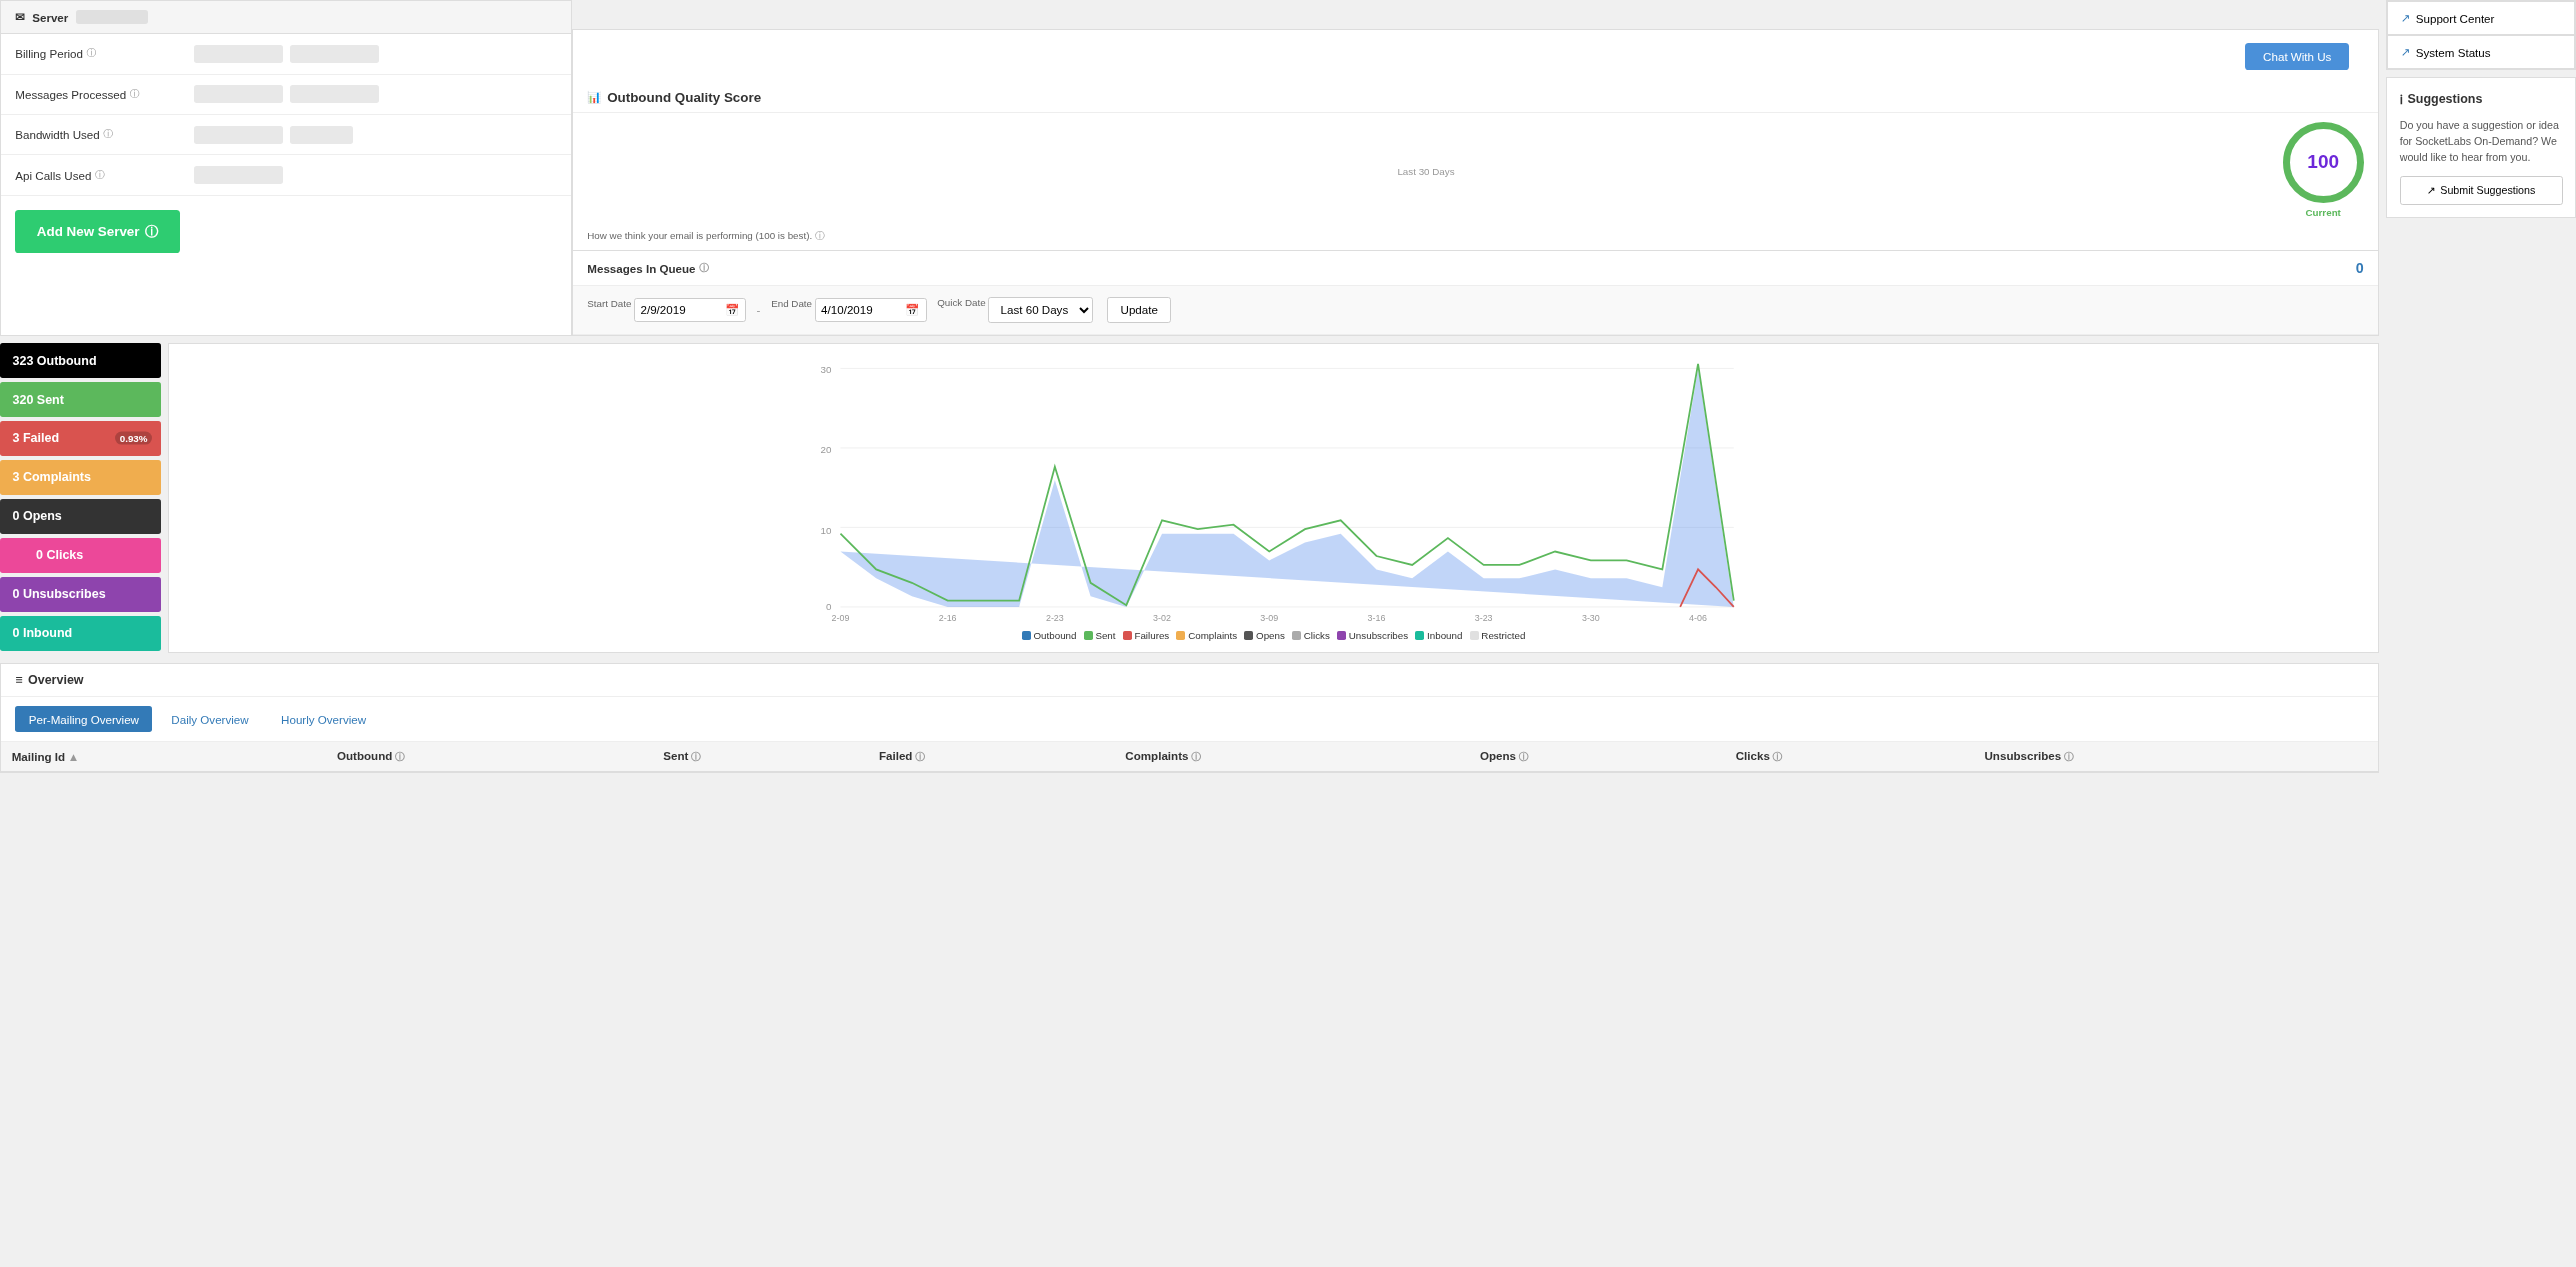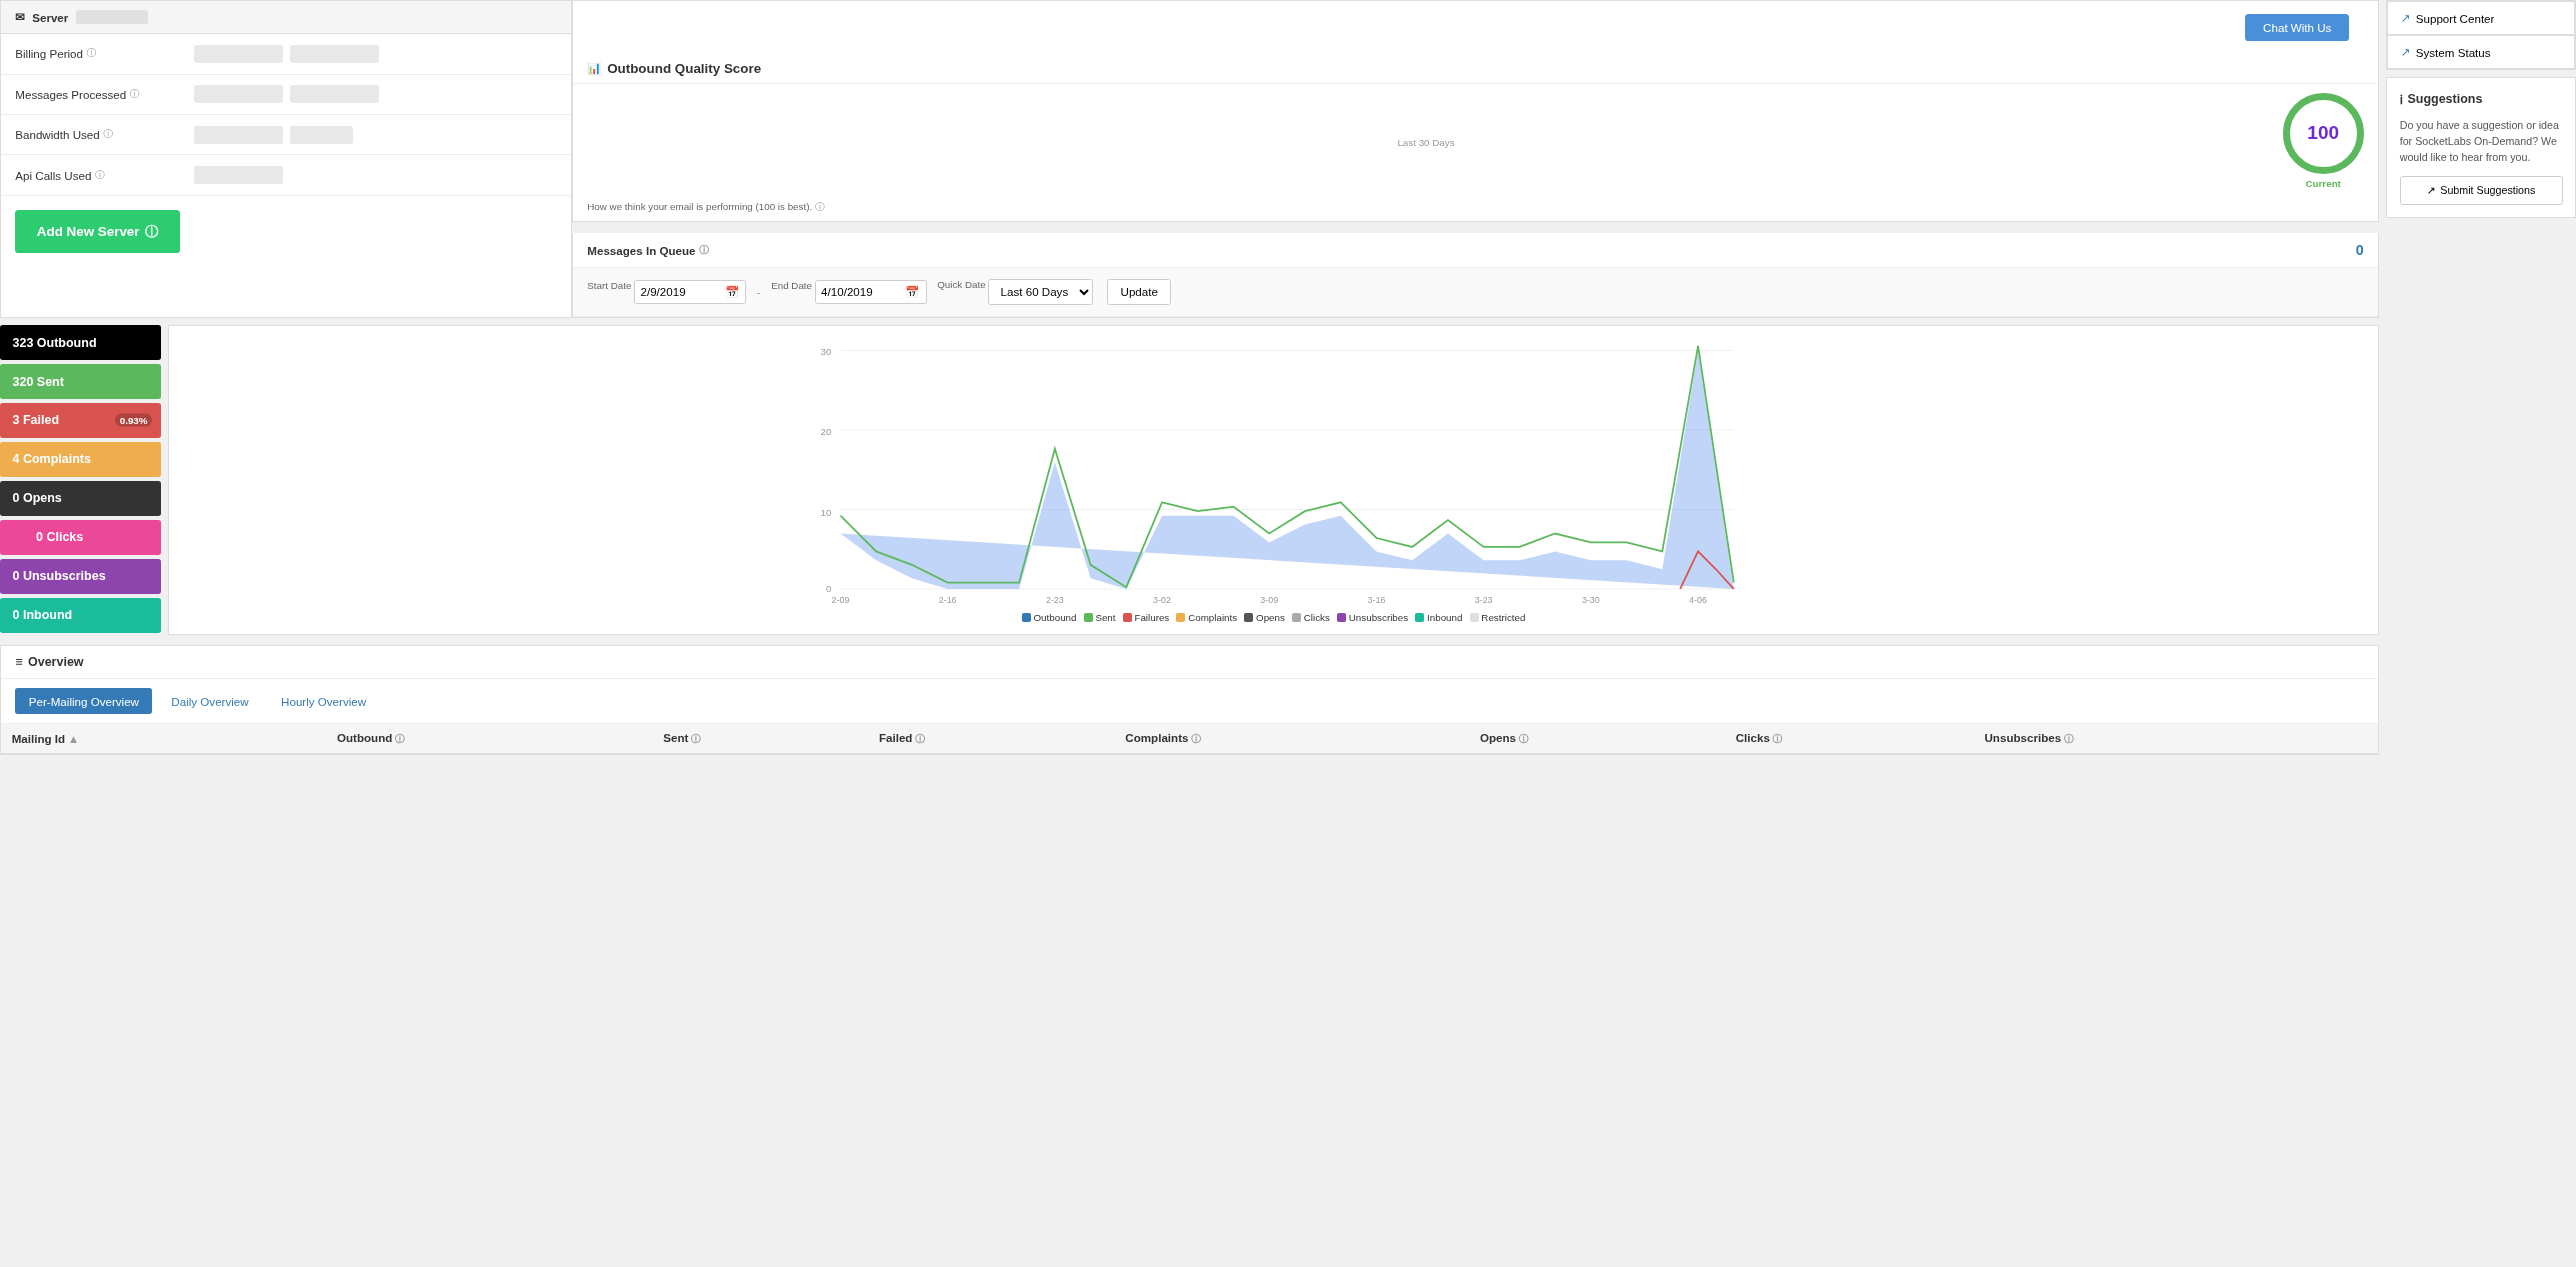--- a/index.html
+++ b/index.html
@@ -156,21 +156,21 @@
             <div class="value-box"></div>
           </div>
         </div>
 
         <button class="add-server-btn">
           <span>Add New Server</span>
           <span>ⓘ</span>
         </button>
       </div>
 
-      <div style="flex:1; display:flex; flex-direction:column; gap:11px;">
+      <div style="flex:1; display:flex; flex-direction:column; gap:0;margin-top:29px;">
 
         <div style="background:#fff; border:0.9px solid #ddd;">
           <div style="display:flex; justify-content:flex-end; padding:5.4px 14.3px;">
             <button class="chat-btn">Chat With Us</button>
           </div>
           <div class="quality-header">
             <span>📊</span>
             <span class="quality-header-title">Outbound Quality Score</span>
           </div>
           <div class="quality-content">
@@ -261,21 +261,21 @@
         </div>
       </div>
     </div>
 
     <div class="stats-chart-section">
 
       <div class="stats-sidebar" id="stats-sidebar">
           <button class="stat-btn outbound">323 Outbound</button>
           <button class="stat-btn sent">320 Sent</button>
           <button class="stat-btn failed">3 Failed<span class="stat-pct">0.93%</span></button>
-          <button class="stat-btn complaints">4 Complaints</button>
+          <button class="stat-btn complaints">3 Complaints</button>
           <button class="stat-btn opens">0 Opens</button>
           <button class="stat-btn clicks">0 Clicks</button>
           <button class="stat-btn unsubscribes">0 Unsubscribes</button>
           <button class="stat-btn inbound">0 Inbound</button>
         </div>
 
       <div class="chart-area">
         <svg width="100%" height="268" viewBox="0 0 1050 300" id="main-chart" style="font-size:13px">
 
           <text x="30" y="20" font-size="11" fill="#999" text-anchor="end">30</text>

